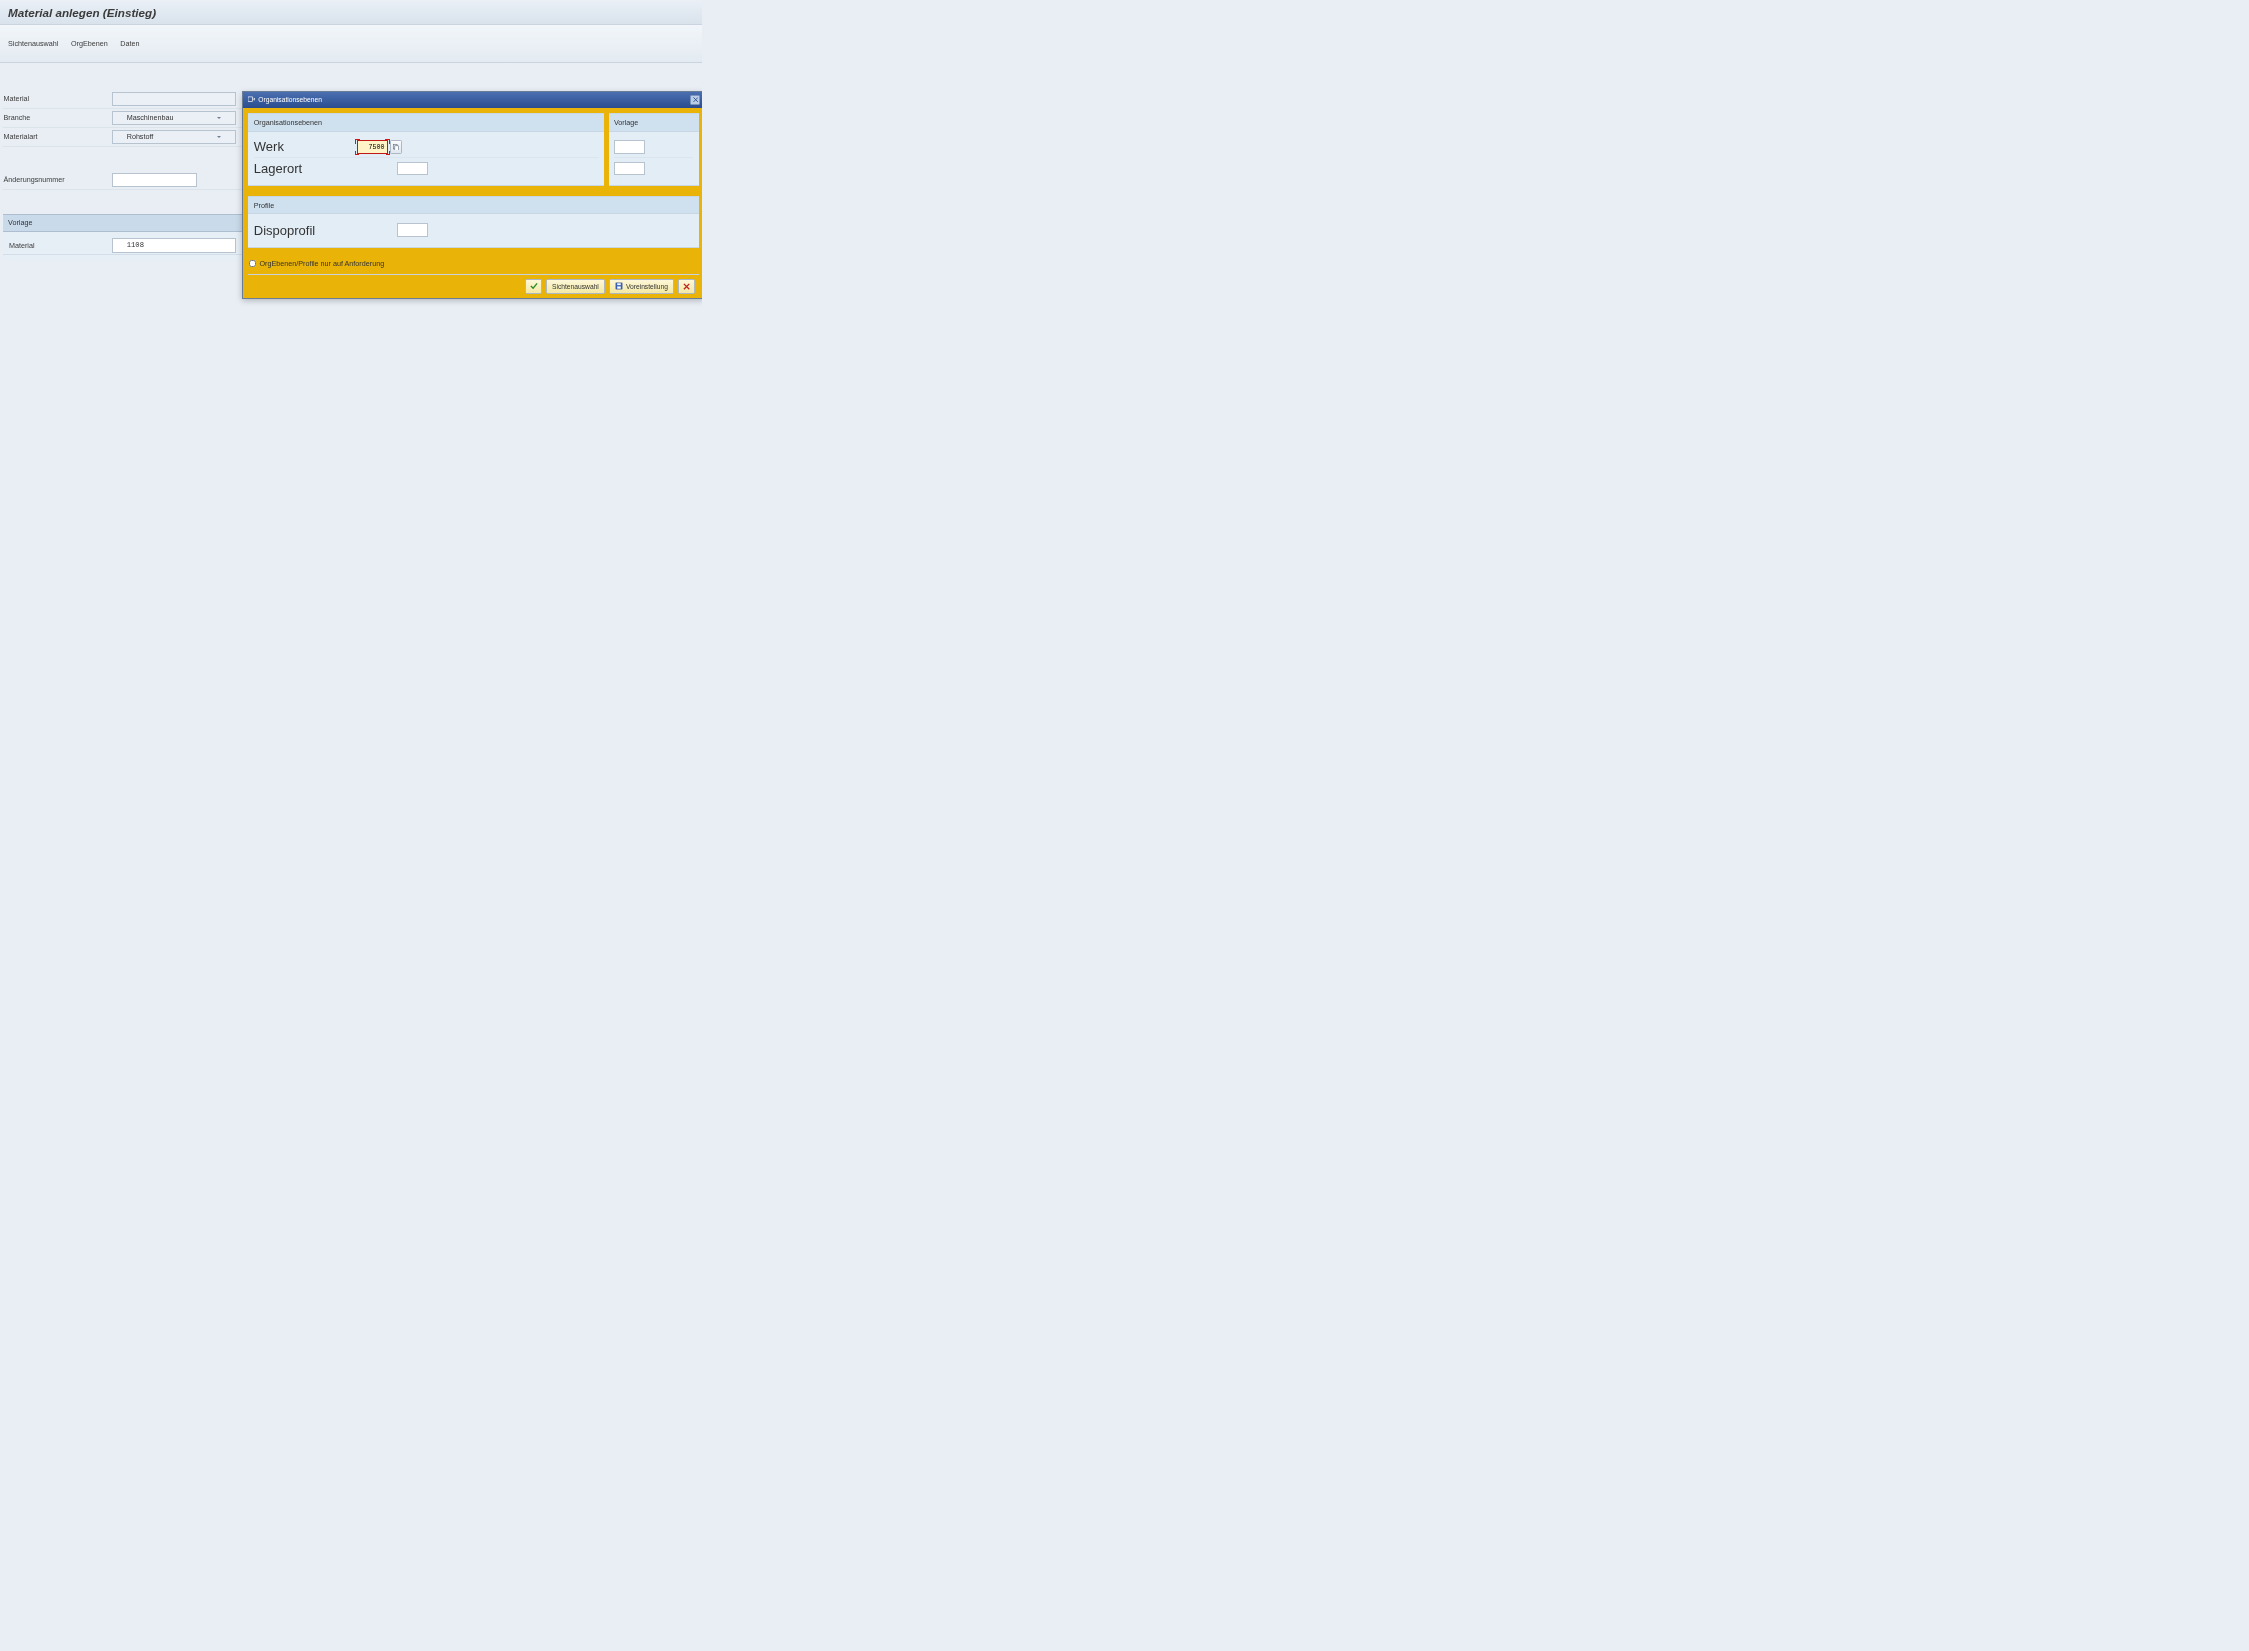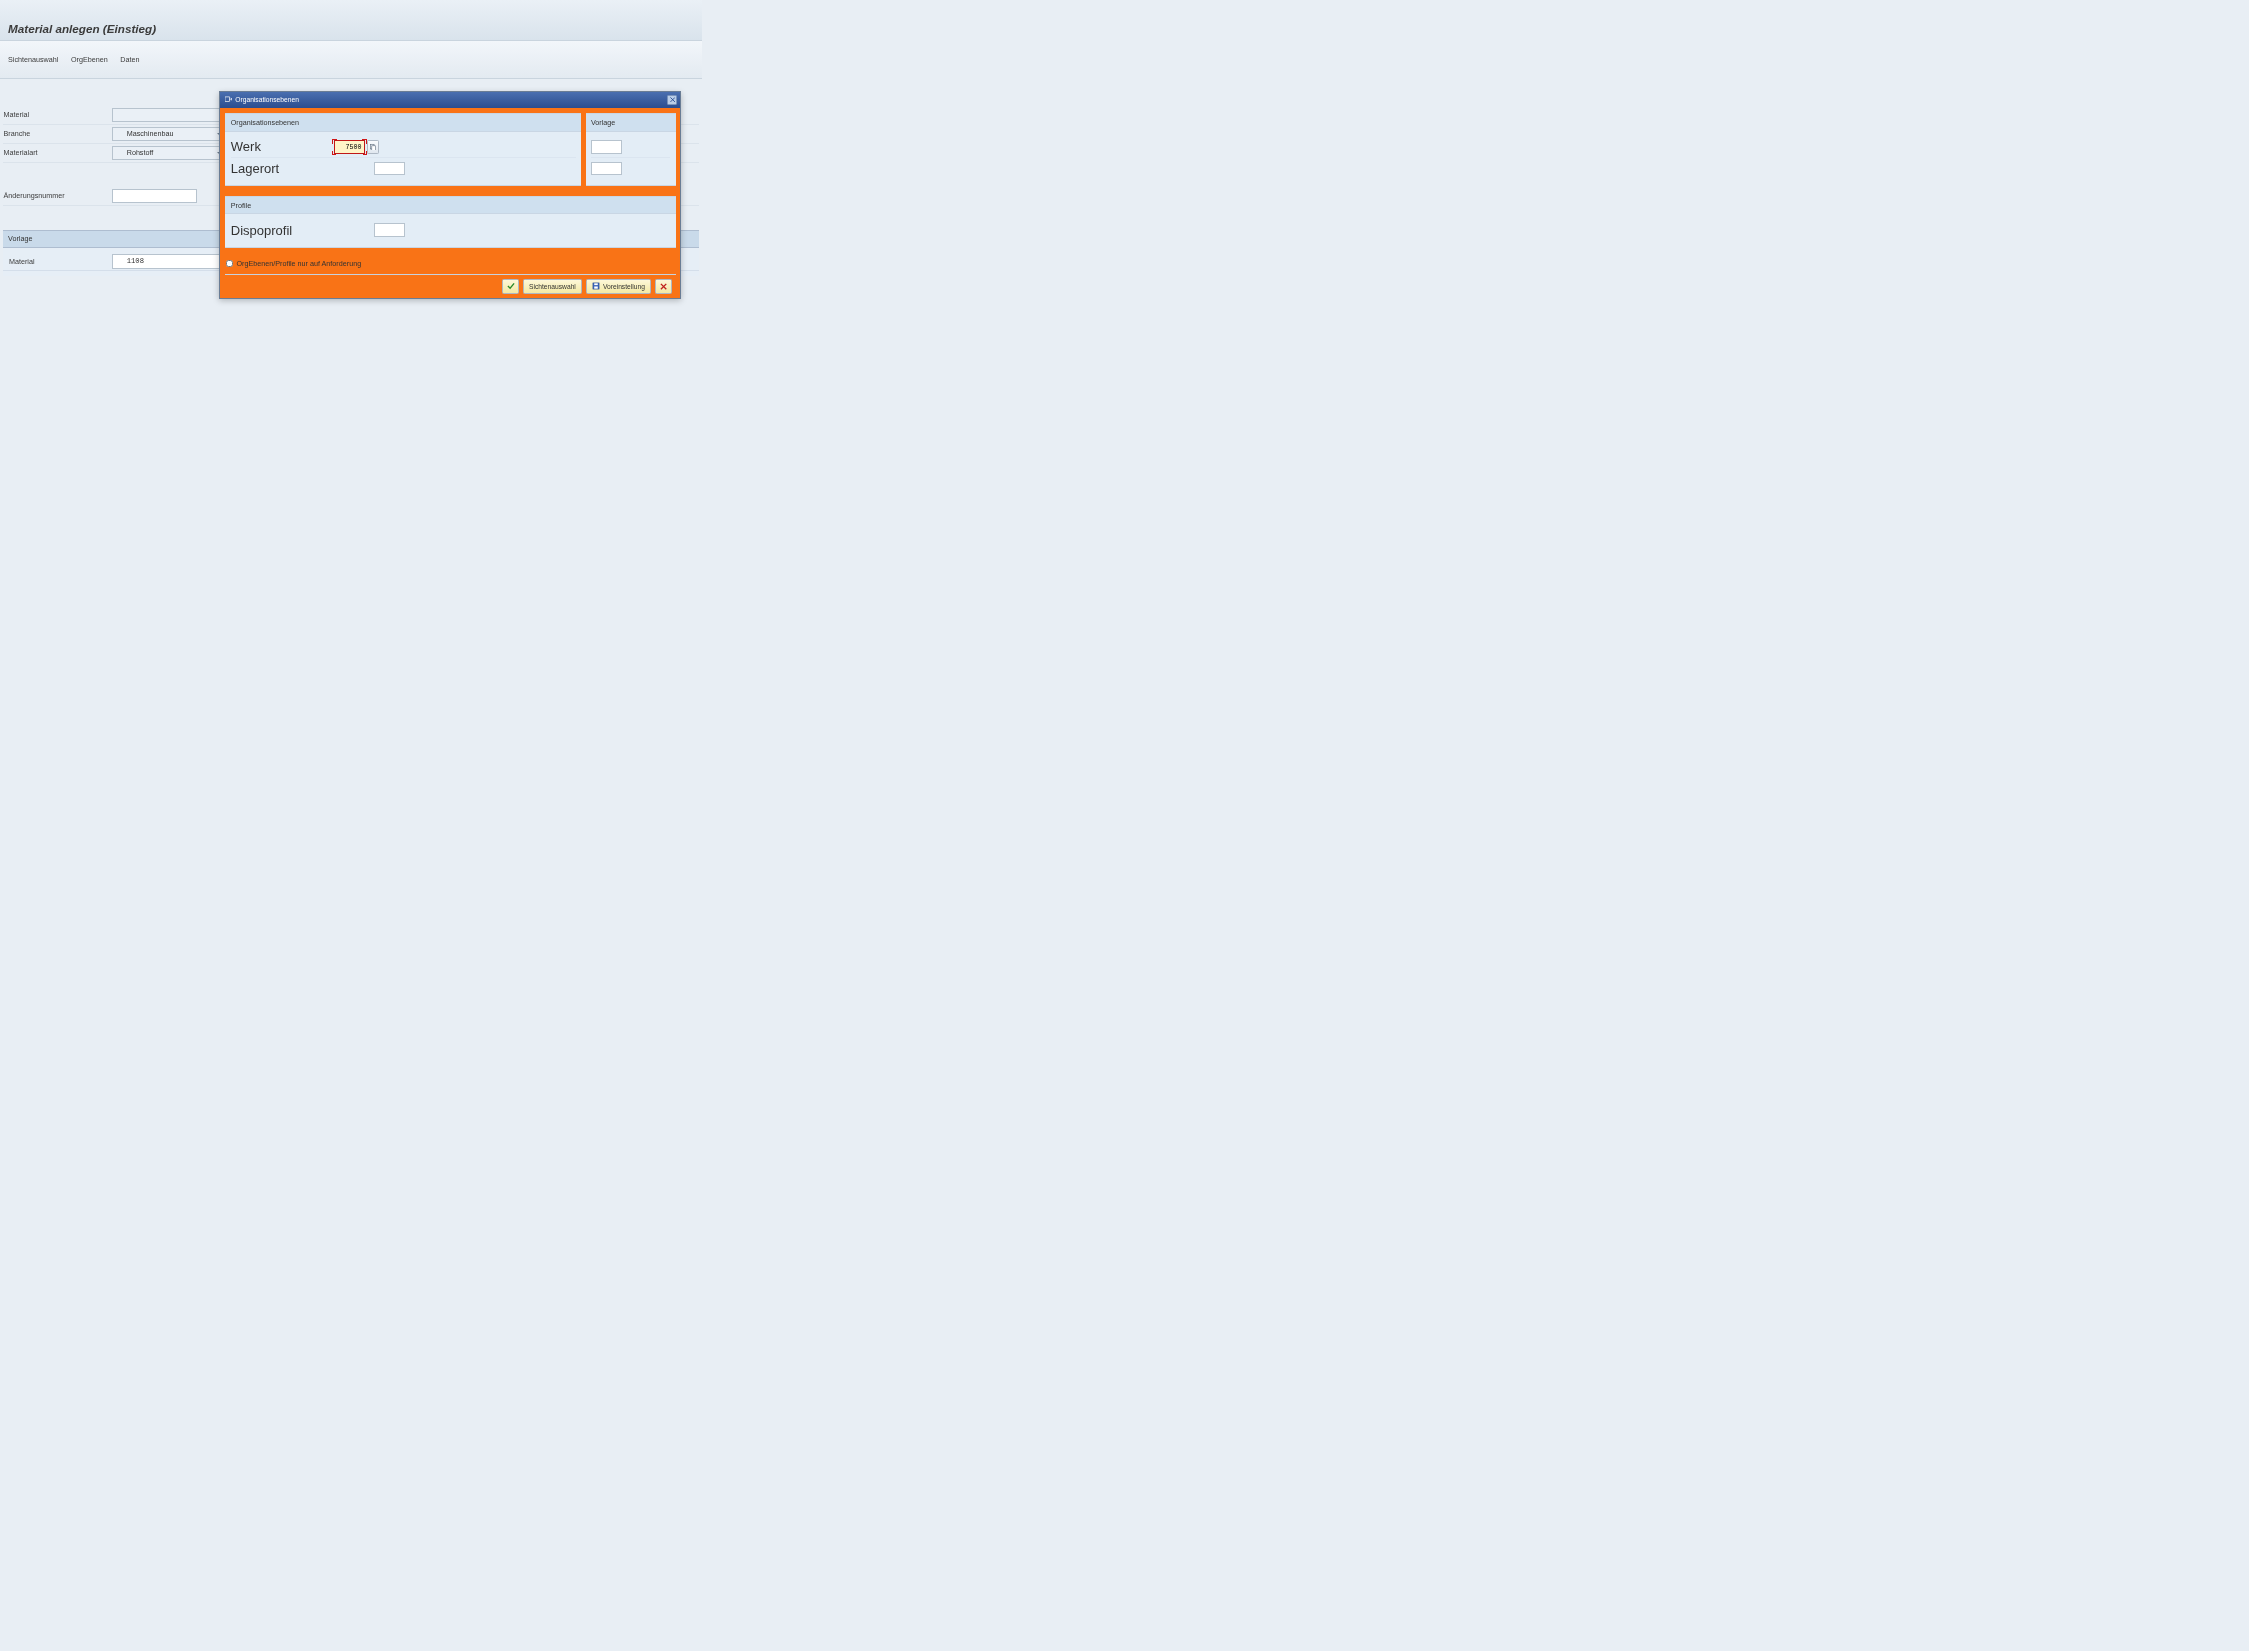--- a/index.html
+++ b/index.html
@@ -16,21 +16,20 @@
     .title-area {
       background: linear-gradient(#eaf0f6, #d9e3ec);
       padding: 6.3px 8px 4.5px 8px;
       border-bottom: 0.4px solid #c9d4de;
     }
     .title-area h1 {
       font-style: italic;
       font-weight: bold;
       font-size: 11.7px;
       color: #3b3b3b;
-      margin-top: 16px;
     }
     .toolbar {
       background: linear-gradient(#f2f6fa, #e3eaf1);
       padding: 14px 8px;
       border-bottom: 0.4px solid #c9d4de;
     }
     .toolbar span {
       font-size: 7.2px;
       color: #3b3b3b;
       margin-right: 10.8px;
@@ -82,24 +81,24 @@
     }
     .section-body {
       background: #e6eef6;
       padding: 4.5px 0 4.5px 0;
     }
     .section-body .form-row { border-bottom: 0.4px solid #d4deea; }
 
     
     .dialog {
       position: absolute;
-      left: 219px;
+      left: 242px;
       top: 91px;
       width: 462px;
-      background: #f97316;
+      background: #eab308;
       border: 0.4px solid #6a7d95;
       box-shadow: 0 1.8px 6.3px rgba(0,0,0,0.25);
     }
     .dialog-titlebar {
       background: linear-gradient(#4a6fb0, #2b4d8f);
       color: #fff;
       display: flex;
       align-items: center;
       justify-content: space-between;
       height: 16px;

